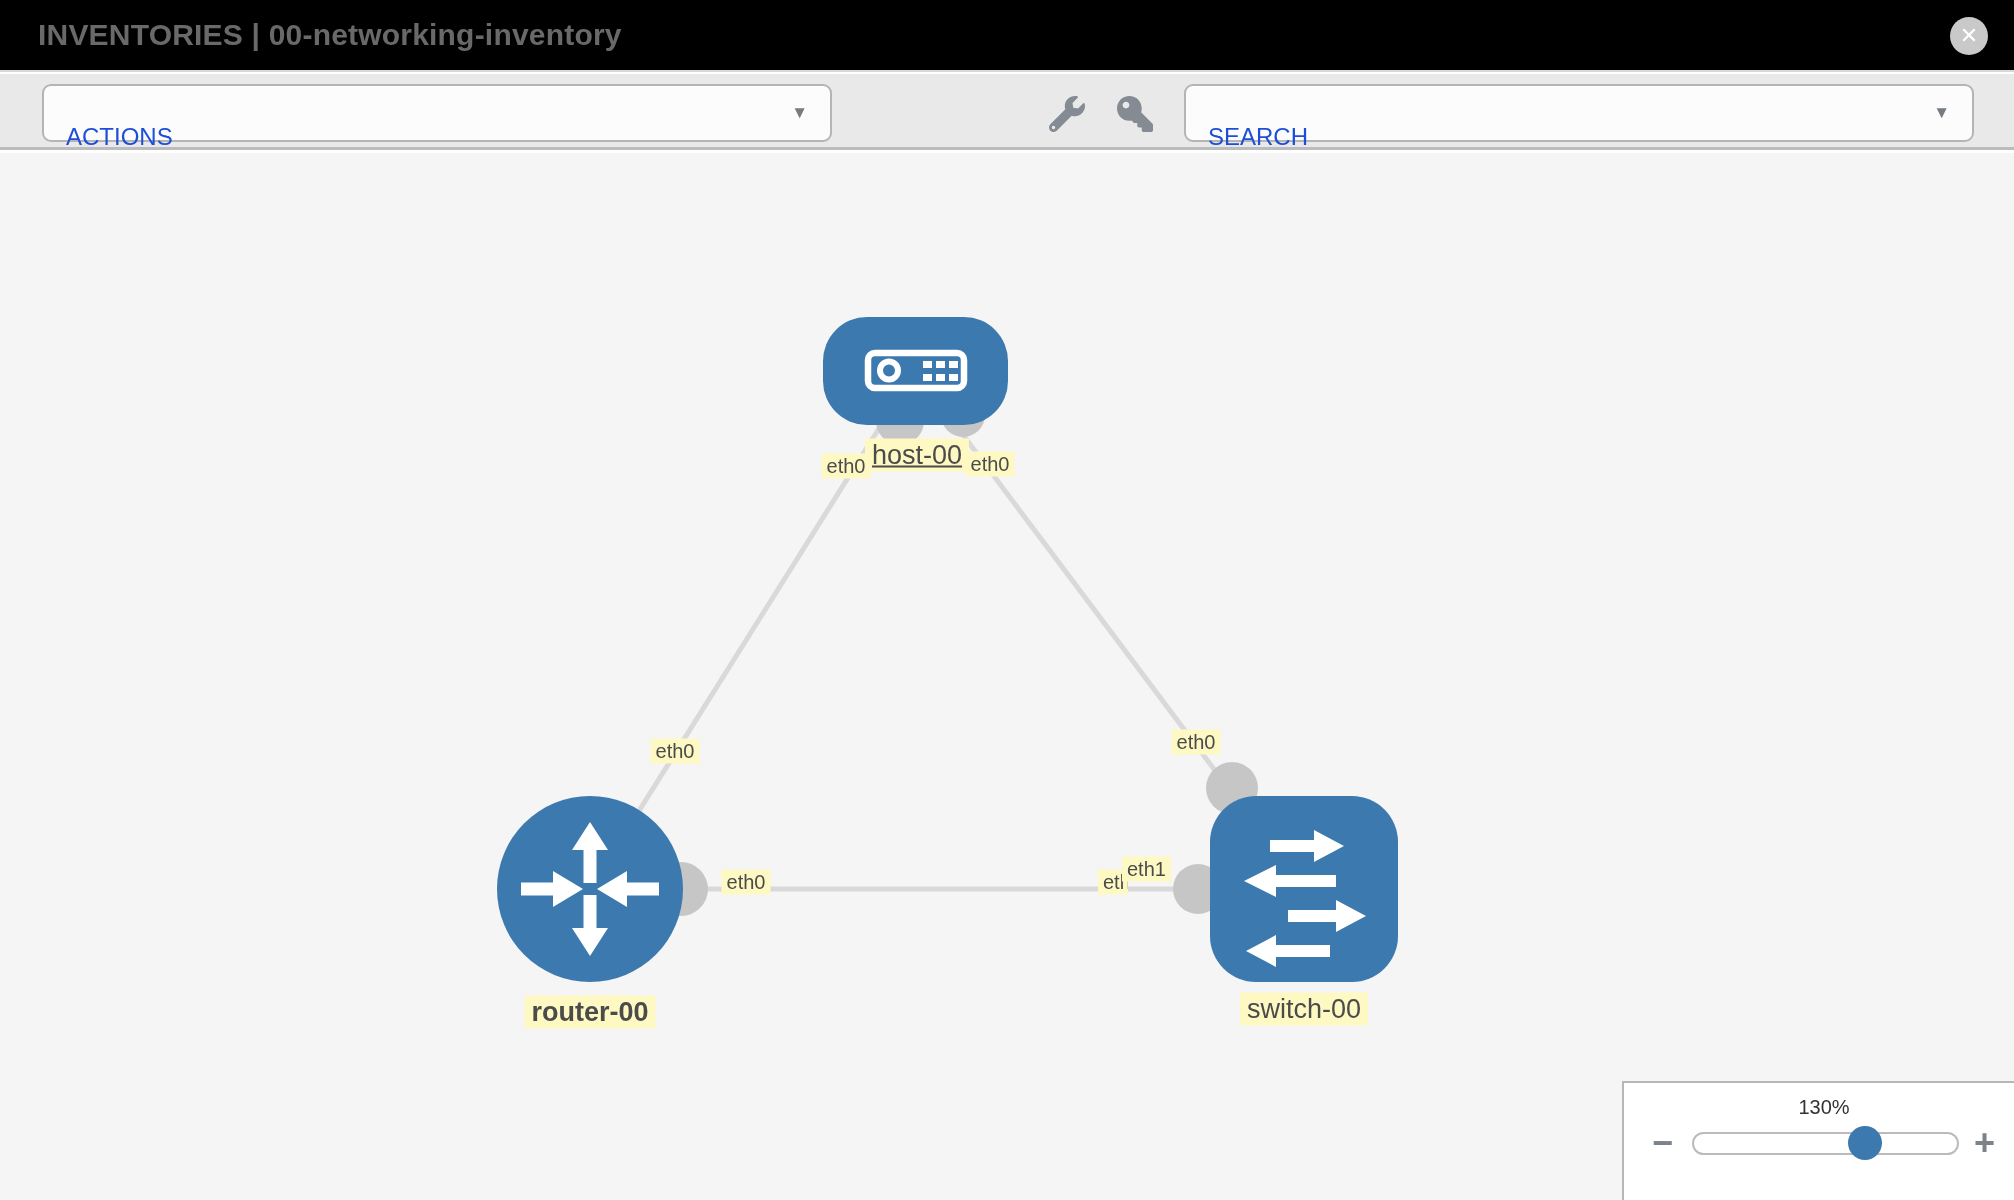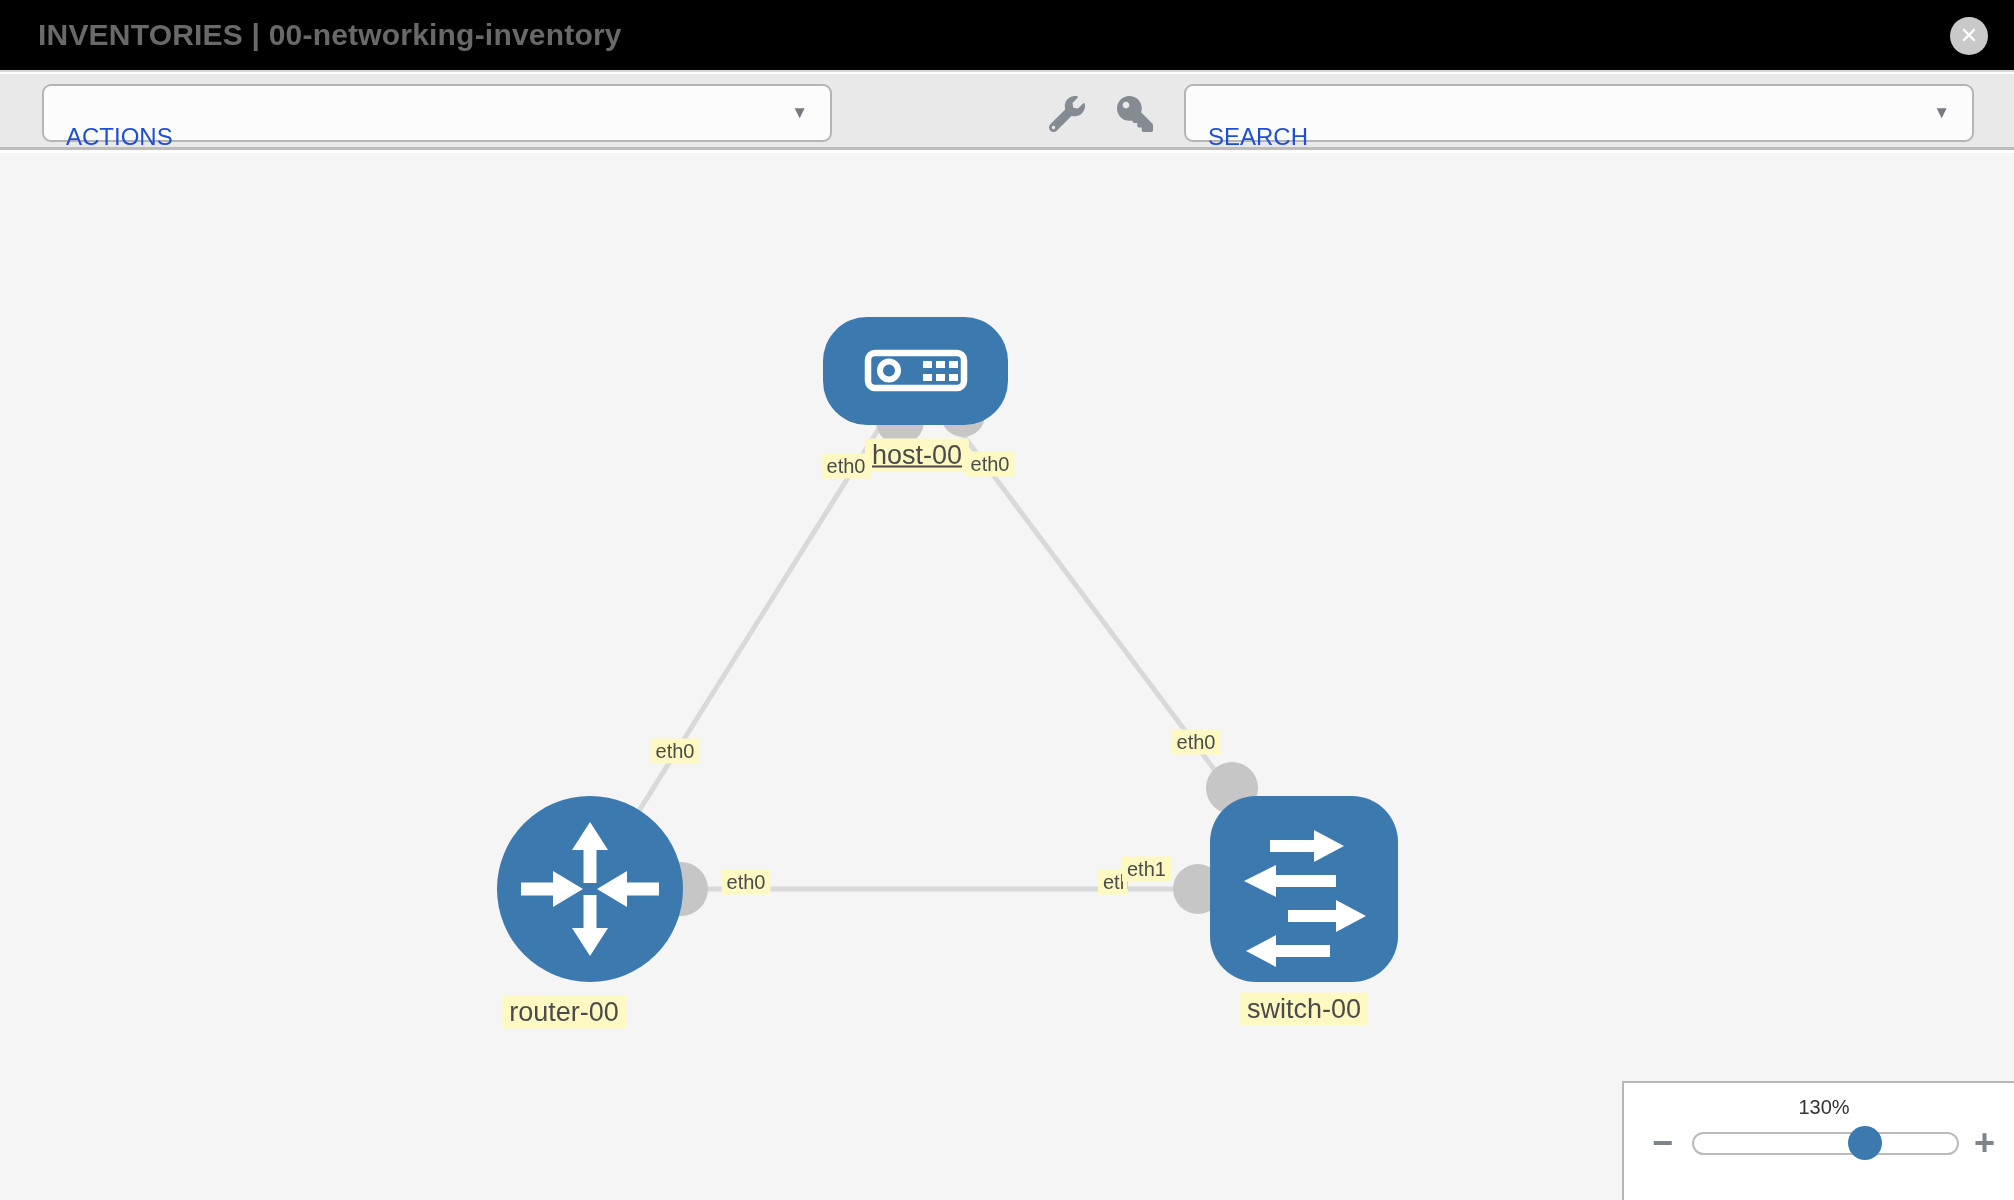--- a/index.html
+++ b/index.html
@@ -152,21 +152,21 @@
 
     <div class="lbl eth-label" style="left:675px; top:598px;">eth0</div>
     <div class="lbl eth-label" style="left:846px; top:313px;">eth0</div>
     <div class="lbl eth-label" style="left:990px; top:311px;">eth0</div>
     <div class="lbl eth-label" style="left:1196px; top:589px;">eth0</div>
     <div class="lbl eth-label" style="left:746px; top:729px;">eth0</div>
     <div class="lbl eth-label eth-left-anchor eth-clip" style="left:1098px; top:729px;">eth0</div>
     <div class="lbl eth-label eth-left-anchor" style="left:1122px; top:716px;">eth1</div>
 
     <div class="lbl node-label" style="left:917px; top:302px;text-decoration:underline;">host-00</div>
-    <div class="lbl node-label" style="left:564px; top:859px;">router-00</div>
+    <div class="lbl node-label" style="left:590px; top:859px;font-weight:bold;">router-00</div>
     <div class="lbl node-label" style="left:1304px; top:856px;">switch-00</div>
 
     <div class="zoom-panel">
       <div class="zoom-level">130%</div>
       <div class="zoom-btn zoom-minus">−</div>
       <div class="zoom-track"></div>
       <div class="zoom-thumb"></div>
       <div class="zoom-btn zoom-plus">+</div>
     </div>
   </div>

